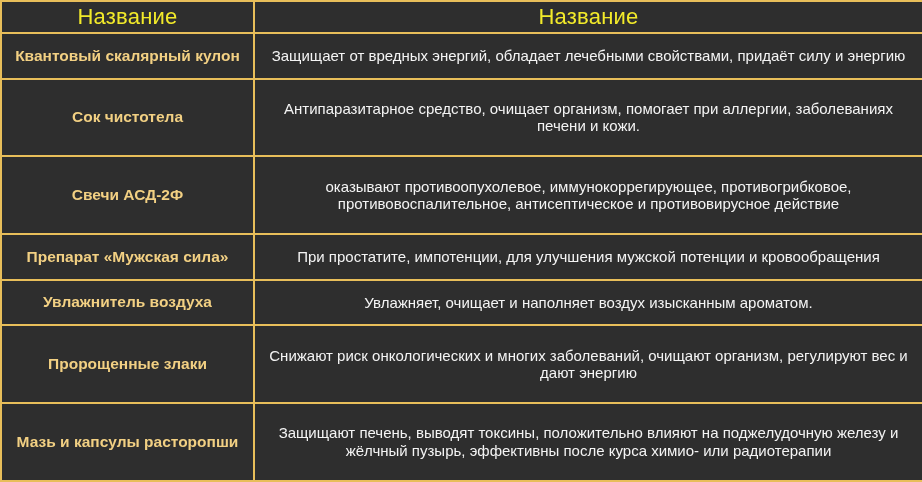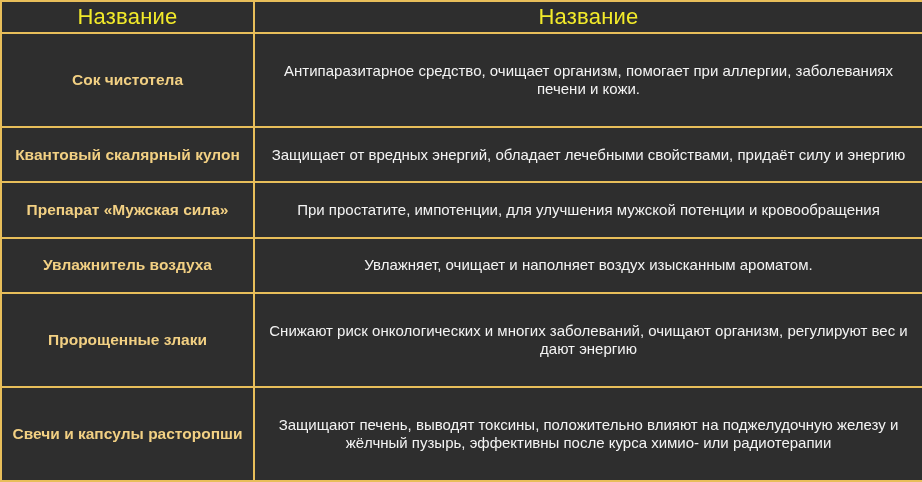--- a/index.html
+++ b/index.html
@@ -81,38 +81,42 @@
       <col class="col-desc">
     </colgroup>
     <thead>
       <tr>
         <th class="header-cell">Название</th>
         <th class="header-cell">Название</th>
       </tr>
     </thead>
     <tbody id="table-body">
     <tr>
+          <td class="name-cell">Квантовый скалярный кулон</td>
+          <td class="desc-cell">Защищает от вредных энергий, обладает лечебными свойствами, придаёт силу и энергию</td>
+        </tr>
+        <tr>
           <td class="name-cell">Сок чистотела</td>
           <td class="desc-cell">Антипаразитарное средство, очищает организм, помогает при аллергии, заболеваниях печени и кожи.</td>
         </tr>
         <tr>
-          <td class="name-cell">Квантовый скалярный кулон</td>
-          <td class="desc-cell">Защищает от вредных энергий, обладает лечебными свойствами, придаёт силу и энергию</td>
+          <td class="name-cell">Свечи АСД-2Ф</td>
+          <td class="desc-cell">оказывают противоопухолевое, иммунокоррегирующее, противогрибковое, противовоспалительное, антисептическое и противовирусное действие</td>
         </tr>
         <tr>
           <td class="name-cell">Препарат «Мужская сила»</td>
           <td class="desc-cell">При простатите, импотенции, для улучшения мужской потенции и кровообращения</td>
         </tr>
         <tr>
           <td class="name-cell">Увлажнитель воздуха</td>
           <td class="desc-cell">Увлажняет, очищает и наполняет воздух изысканным ароматом.</td>
         </tr>
         <tr>
           <td class="name-cell">Пророщенные злаки</td>
           <td class="desc-cell">Снижают риск онкологических и многих заболеваний, очищают организм, регулируют вес и дают энергию</td>
         </tr>
         <tr>
-          <td class="name-cell">Свечи и капсулы расторопши</td>
+          <td class="name-cell">Мазь и капсулы расторопши</td>
           <td class="desc-cell">Защищают печень, выводят токсины, положительно влияют на поджелудочную железу и жёлчный пузырь, эффективны после курса химио- или радиотерапии</td>
         </tr>
       </tbody>
   </table>
 </div>
 
 </body></html>

